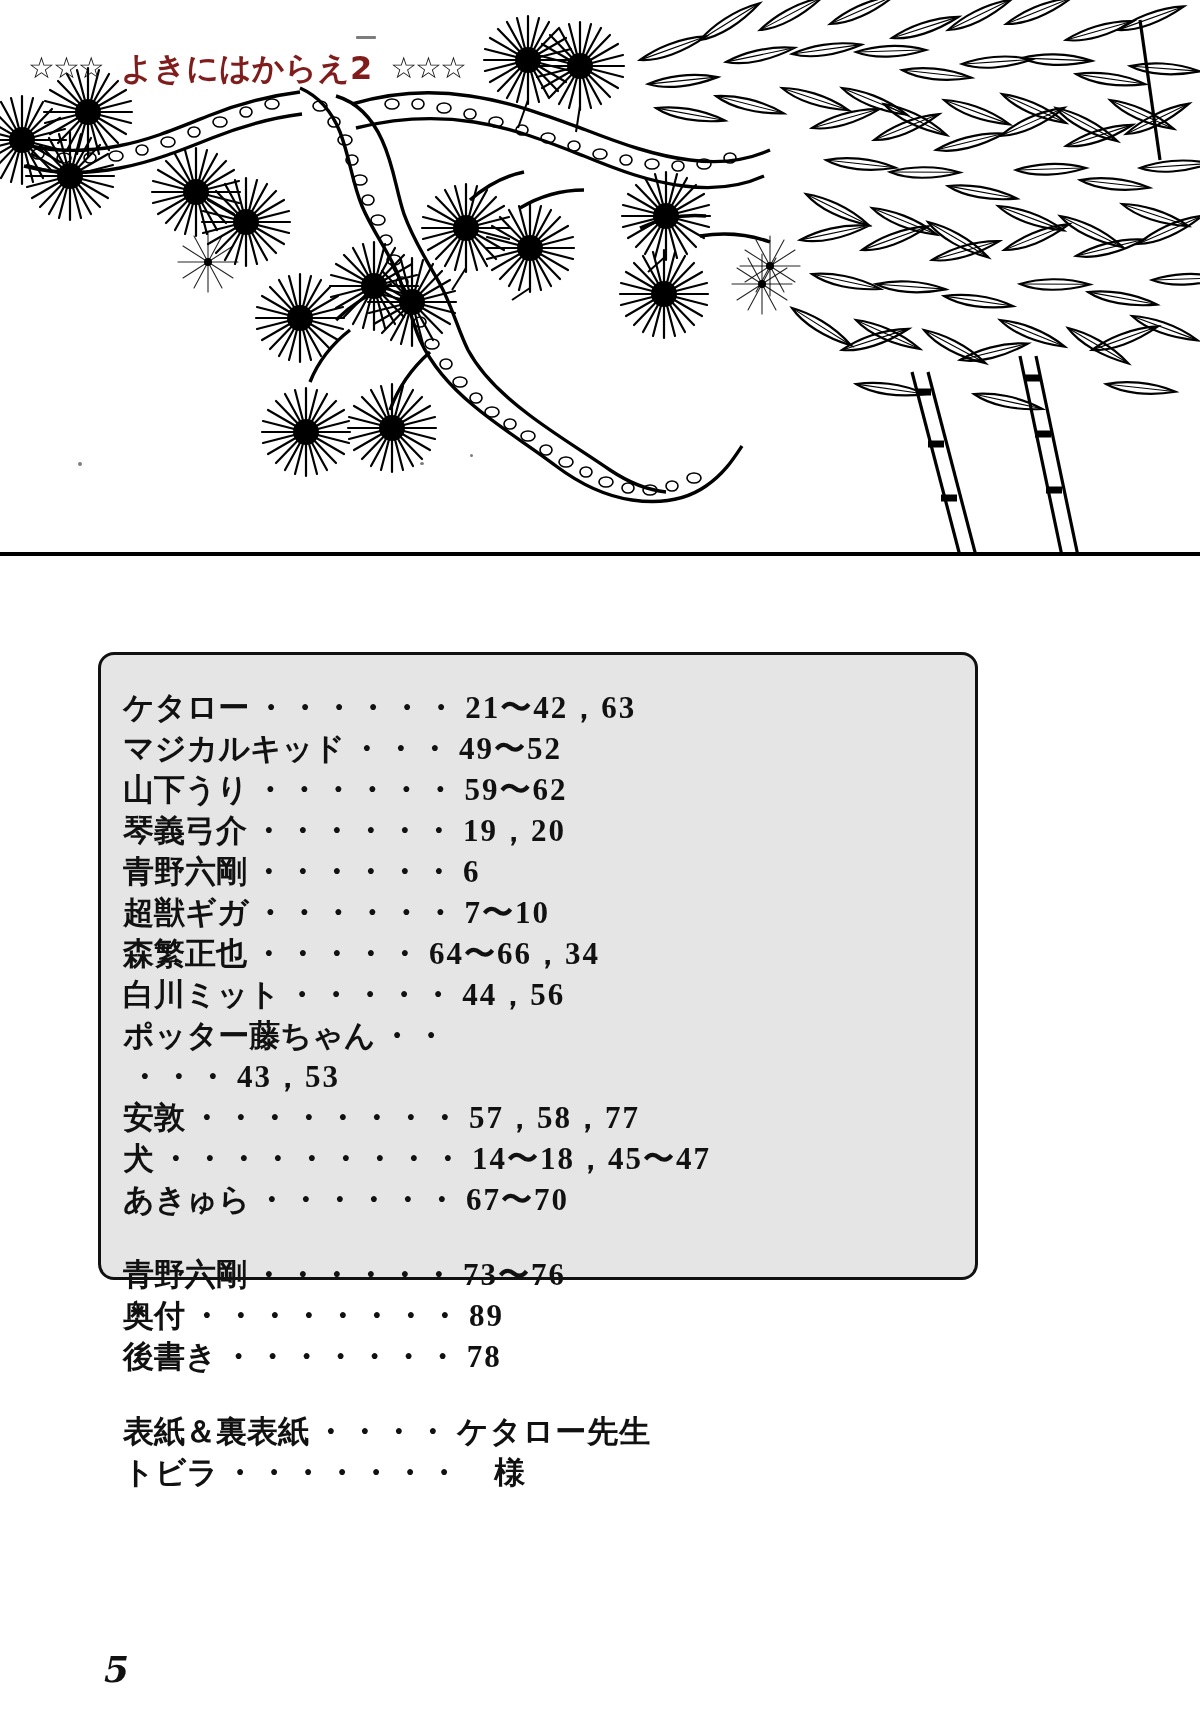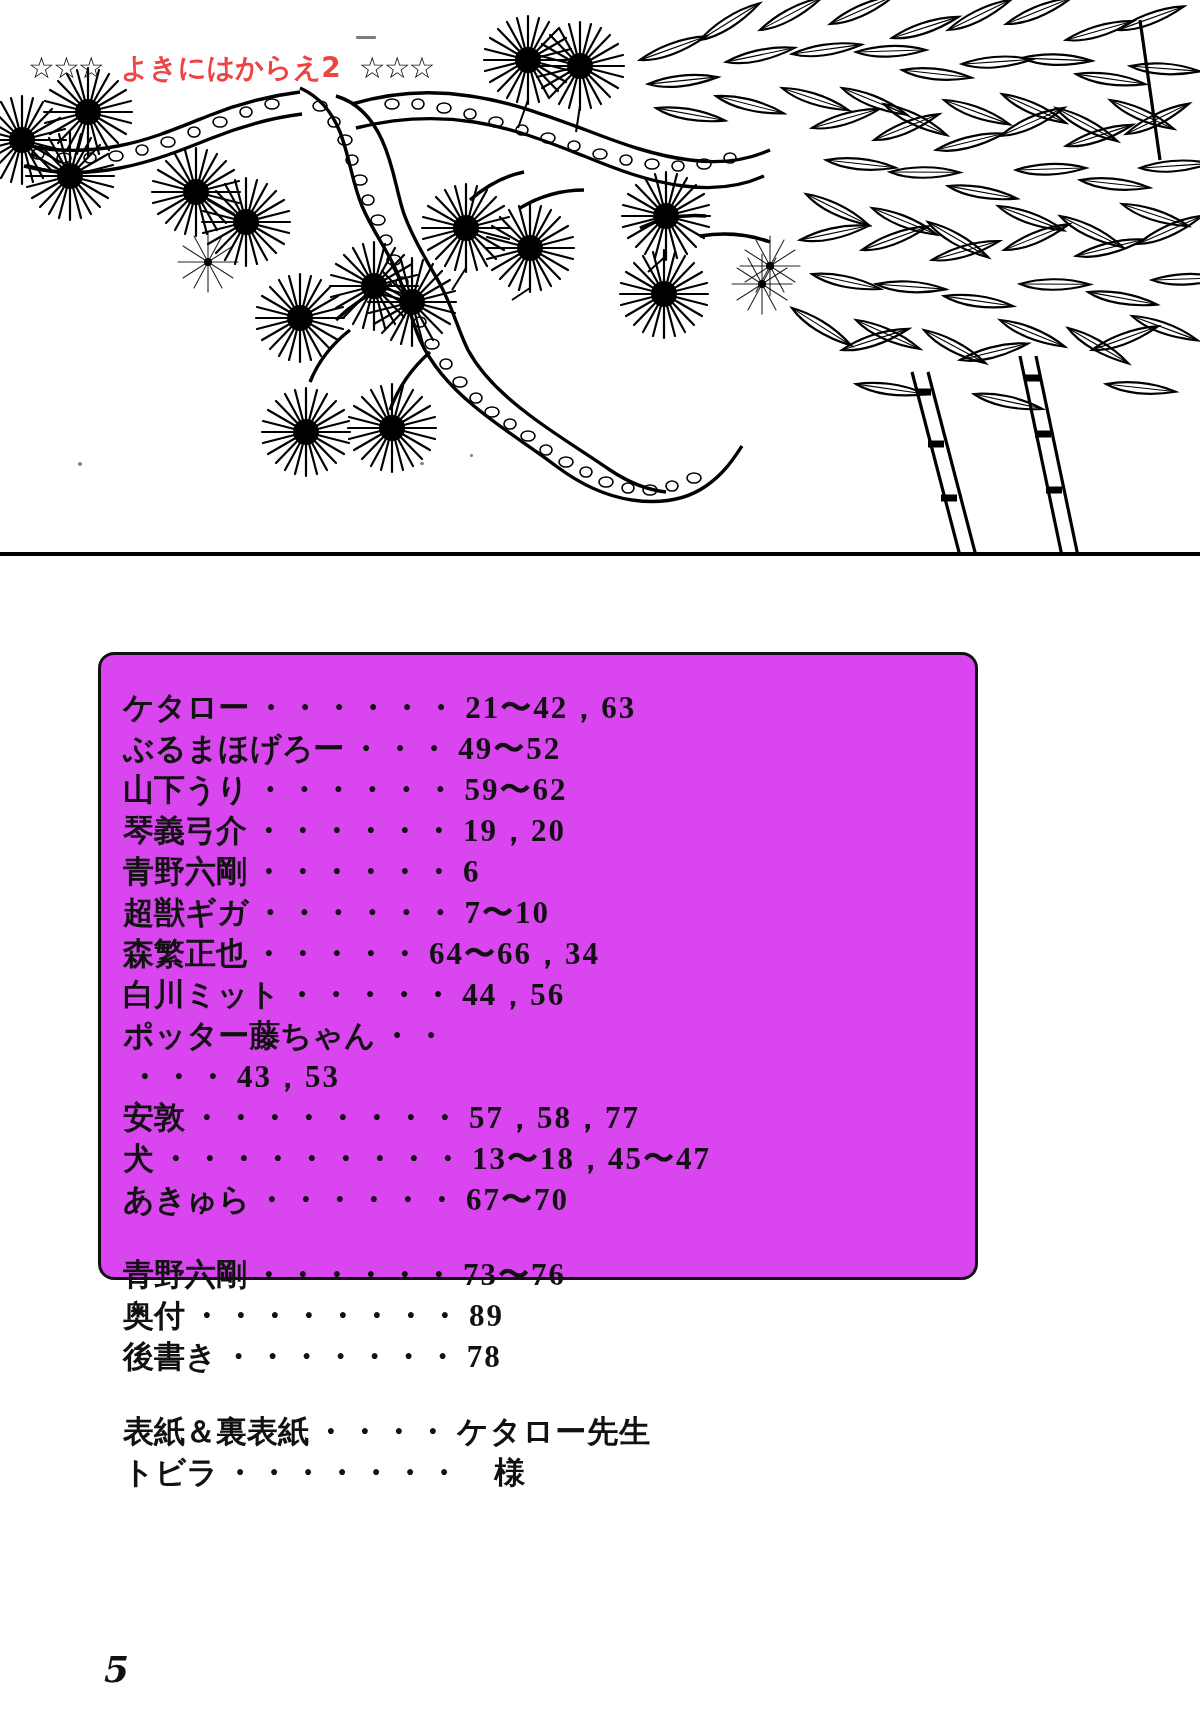--- a/index.html
+++ b/index.html
@@ -46,38 +46,38 @@
   .stars {
     font-size: 30px;
     letter-spacing: -2px;
     line-height: 1;
     color: #111;
     white-space: nowrap;
   }
   #doc-title {
     font-family: "DejaVu Sans", "Liberation Sans", sans-serif;
     font-weight: bold;
-    font-size: 28px;
+    font-size: 32px;
     line-height: 1;
     white-space: nowrap;
-    color: #ef4444;
+    color: #7f1d1d;
   }
 
   
   #contents-box {
     position: absolute;
     left: 98px;
     top: 652px;
     width: 880px;
     height: 628px;
     border: 3px solid #111;
     border-radius: 16px;
     box-sizing: border-box;
     padding: 32px 0 0 22px;
-    background: #d946ef;
+    background: #e5e5e5;
     text-align: center;
   }
 
   .toc-group {
     margin: 0;
   }
   .toc-gap {
     height: 34px;
   }
 
@@ -560,21 +560,21 @@
 
 <div id="contents-box">
 
   <div class="toc-group">
     <div class="toc-row">
       <span class="toc-label">ケタロー</span>
       <span class="toc-dots">・・・・・・</span>
       <span class="toc-pages">21〜42，63</span>
     </div>
     <div class="toc-row">
-      <span class="toc-label">ぶるまほげろー</span>
+      <span class="toc-label">マジカルキッド</span>
       <span class="toc-dots">・・・</span>
       <span class="toc-pages">49〜52</span>
     </div>
     <div class="toc-row">
       <span class="toc-label">山下うり</span>
       <span class="toc-dots">・・・・・・</span>
       <span class="toc-pages">59〜62</span>
     </div>
     <div class="toc-row">
       <span class="toc-label">琴義弓介</span>
@@ -610,21 +610,21 @@
       <span class="toc-pages">43，53</span>
     </div>
     <div class="toc-row">
       <span class="toc-label">安敦</span>
       <span class="toc-dots">・・・・・・・・</span>
       <span class="toc-pages">57，58，77</span>
     </div>
     <div class="toc-row">
       <span class="toc-label">犬</span>
       <span class="toc-dots">・・・・・・・・・</span>
-      <span class="toc-pages">13〜18，45〜47</span>
+      <span class="toc-pages">14〜18，45〜47</span>
     </div>
     <div class="toc-row">
       <span class="toc-label">あきゅら</span>
       <span class="toc-dots">・・・・・・</span>
       <span class="toc-pages">67〜70</span>
     </div>
   </div>
 
   <div class="toc-gap"></div>
 

